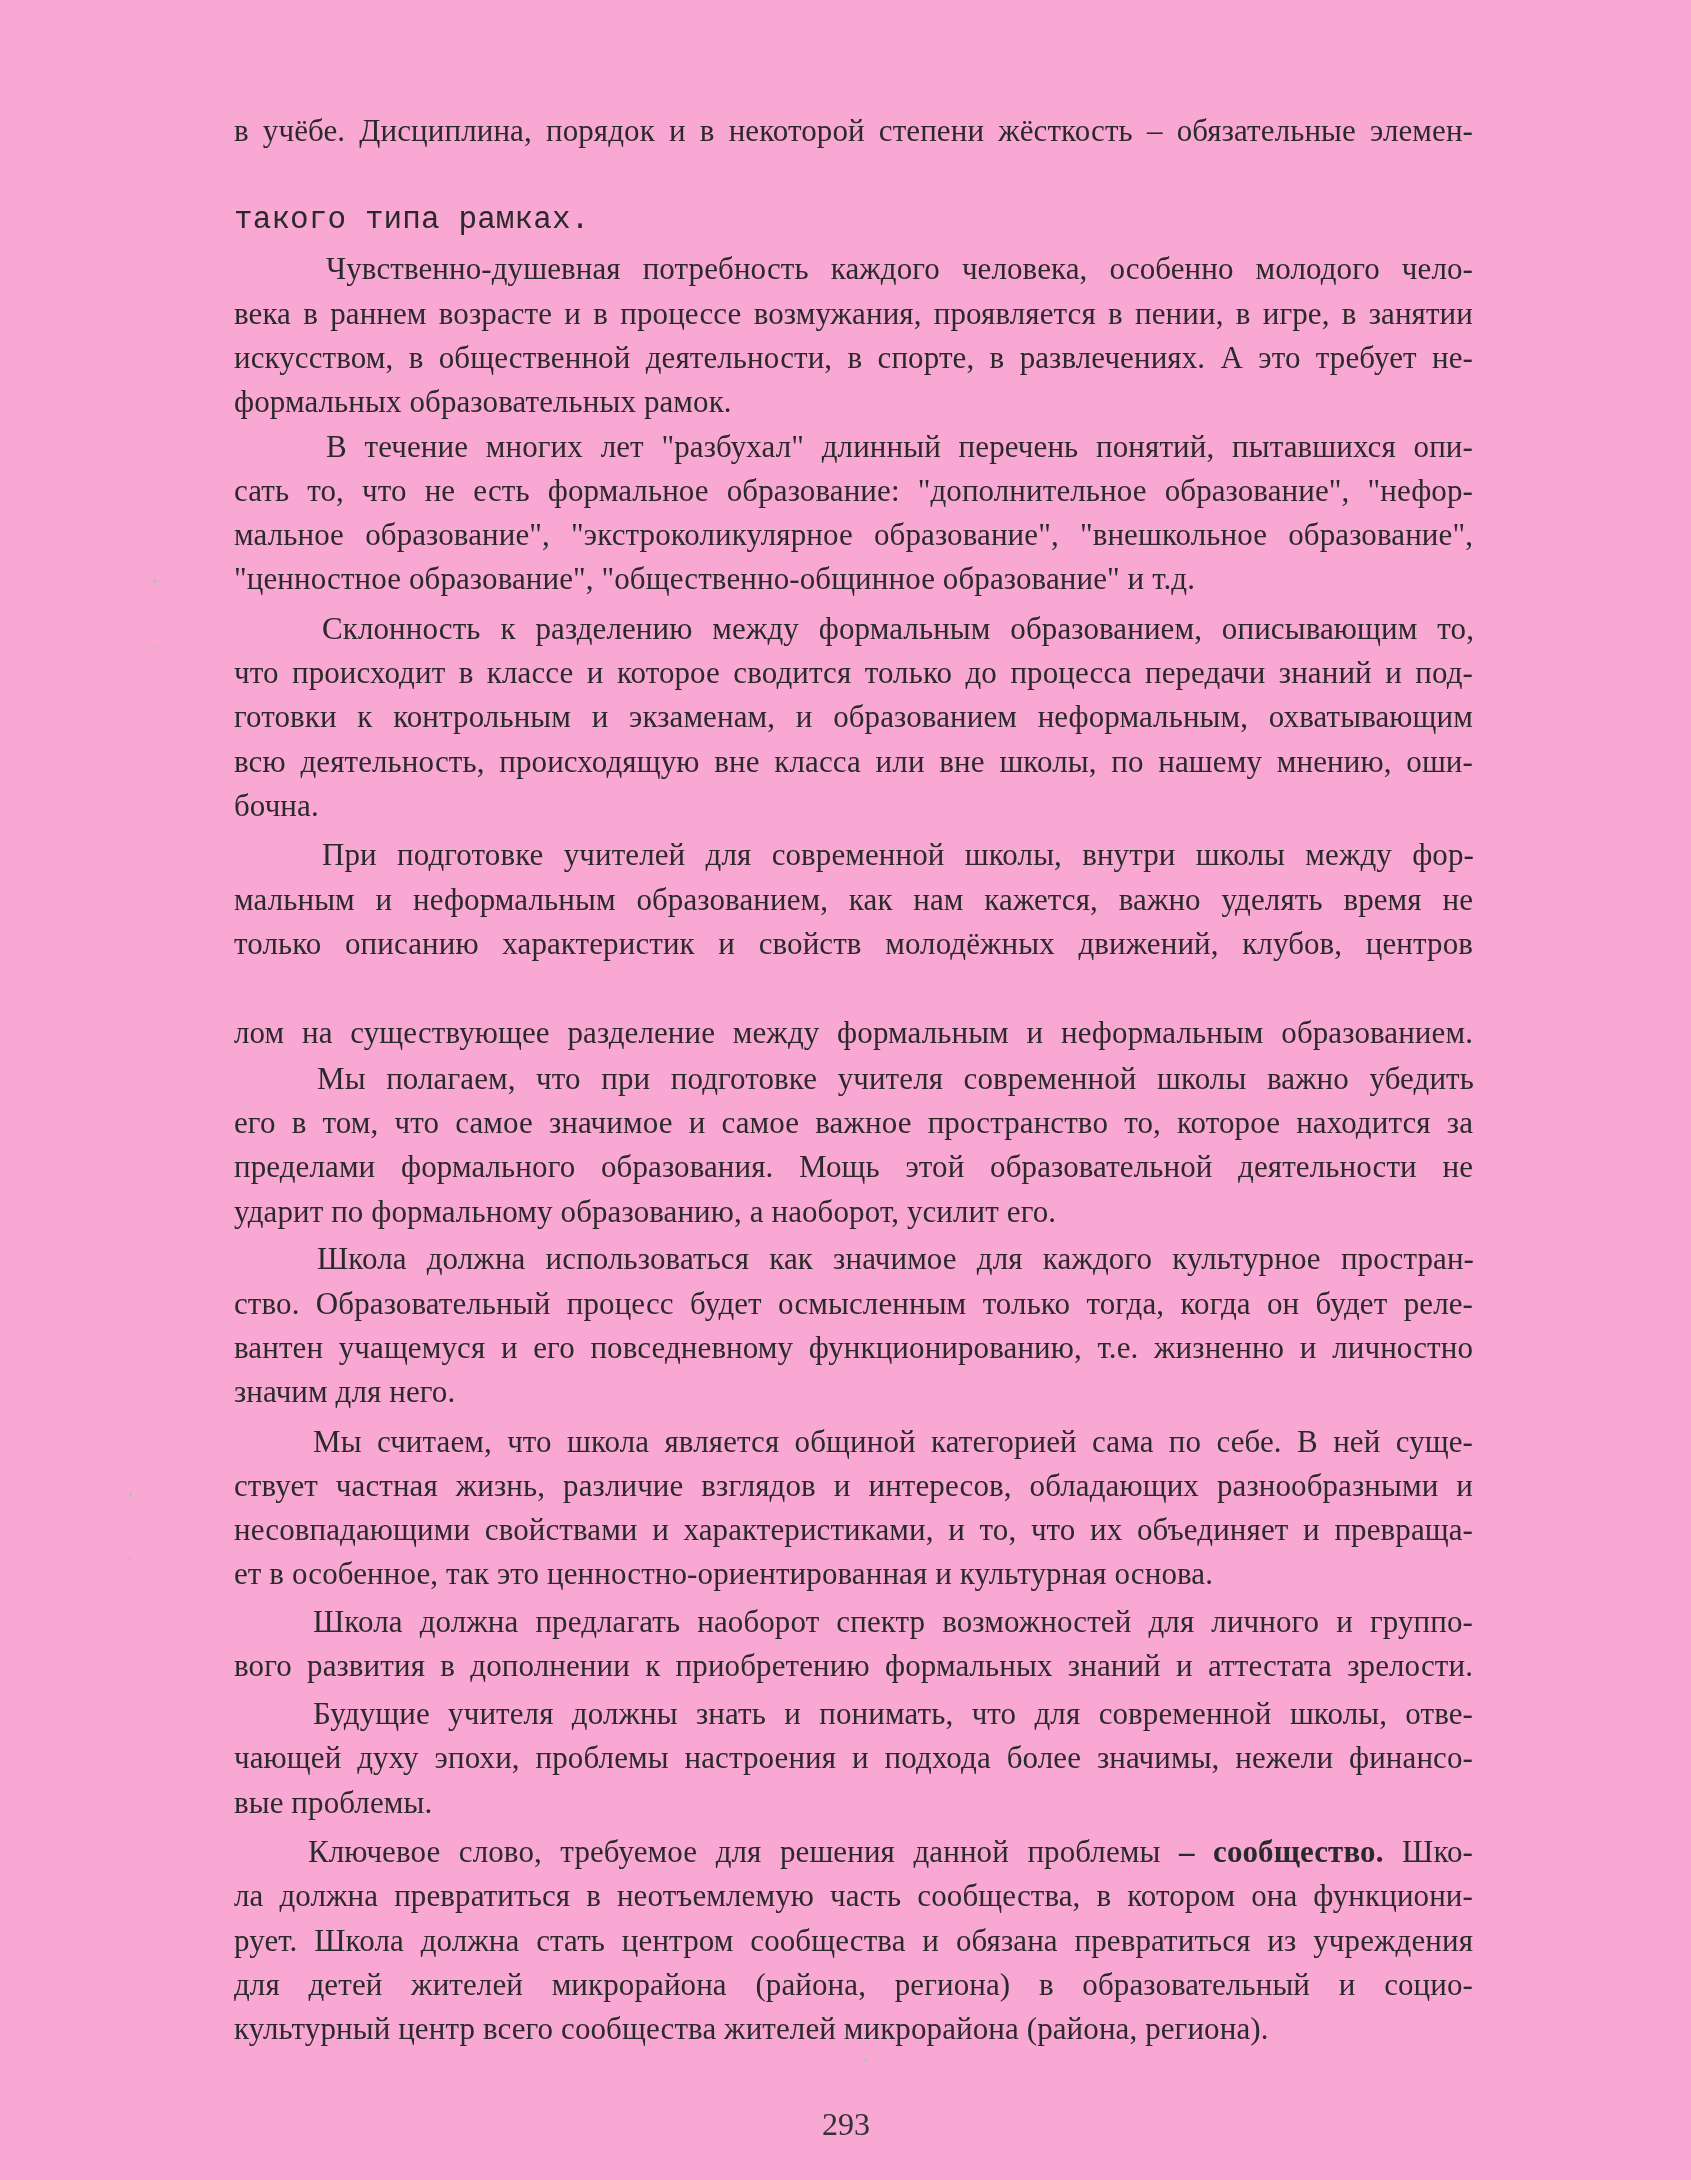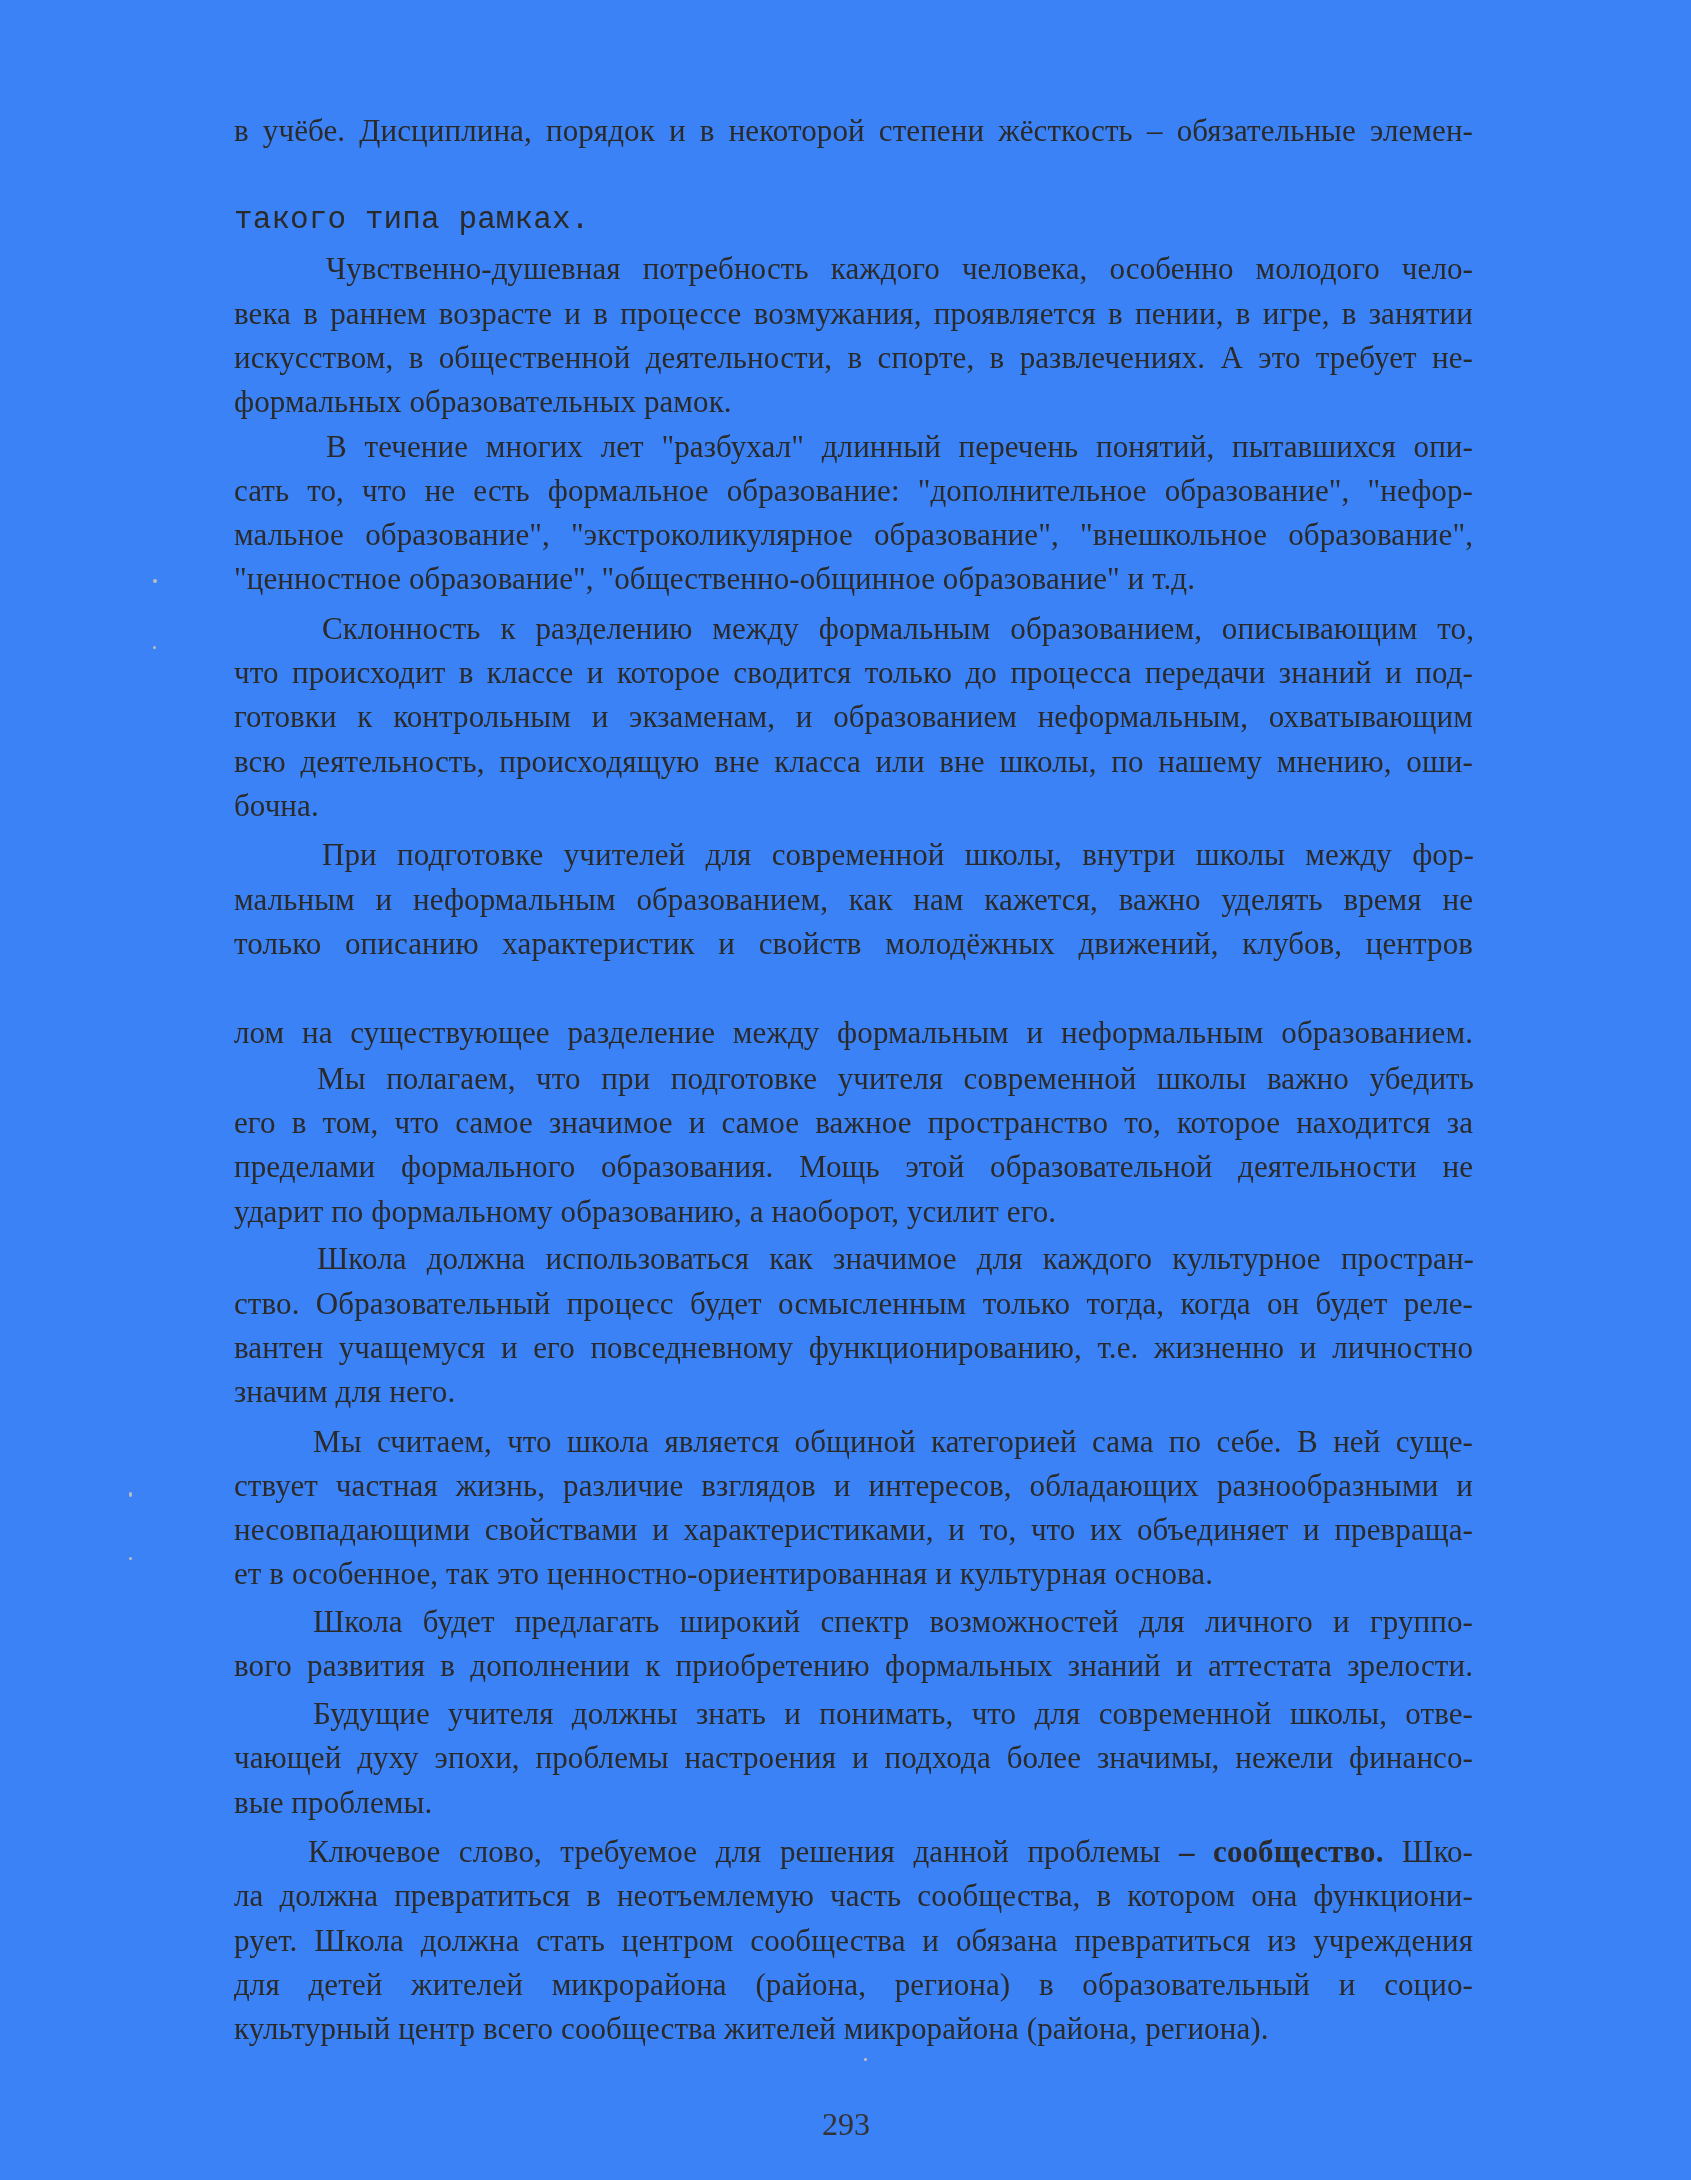--- a/index.html
+++ b/index.html
@@ -12,21 +12,21 @@
       height: 2181px;
       position: relative;
       overflow: hidden;
       font-family: "Liberation Serif", "DejaVu Serif", serif;
       color: #2a2a2a;
     }
     .page {
       position: absolute;
       left: 0; top: 0;
       width: 1692px; height: 2181px;
-      background: #3b82f6;
+      background: #f9a8d4;
     }
     .line {
       position: absolute;
       left: 234px;
       width: 1239px;
       font-size: 31px;
       line-height: 37px;
       white-space: nowrap;
       text-align: justify;
       text-align-last: justify;
@@ -101,21 +101,21 @@
   <div class="line indent" style="top:1240px; left:317px; width:1157px;">Школа должна использоваться как значимое для каждого культурное простран-</div>
   <div class="line" style="top:1285px;">ство. Образовательный процесс будет осмысленным только тогда, когда он будет реле-</div>
   <div class="line" style="top:1329px;">вантен учащемуся и его повседневному функционированию, т.е. жизненно и личностно</div>
   <div class="line last" style="top:1373px;">значим для него.</div>
 
   <div class="line indent" style="top:1423px; left:313px; width:1160px;">Мы считаем, что школа является общиной категорией сама по себе. В ней суще-</div>
   <div class="line" style="top:1467px;">ствует частная жизнь, различие взглядов и интересов, обладающих разнообразными и</div>
   <div class="line" style="top:1511px;">несовпадающими свойствами и характеристиками, и то, что их объединяет и превраща-</div>
   <div class="line last" style="top:1555px;">ет в особенное, так это ценностно-ориентированная и культурная основа.</div>
 
-  <div class="line indent" style="top:1603px; left:313px; width:1160px;">Школа будет предлагать широкий спектр возможностей для личного и группо-</div>
+  <div class="line indent" style="top:1603px; left:313px; width:1160px;">Школа должна предлагать наоборот спектр возможностей для личного и группо-</div>
   <div class="line" style="top:1647px;">вого развития в дополнении к приобретению формальных знаний и аттестата зрелости.</div>
 
   <div class="line indent" style="top:1695px; left:313px; width:1160px;">Будущие учителя должны знать и понимать, что для современной школы, отве-</div>
   <div class="line" style="top:1739px;">чающей духу эпохи, проблемы настроения и подхода более значимы, нежели финансо-</div>
   <div class="line last" style="top:1784px;">вые проблемы.</div>
 
   <div class="line indent" style="top:1833px; left:308px; width:1165px;">
     <span>Ключевое слово, требуемое для решения данной проблемы </span><b>– сообщество.</b><span> Шко-</span>
   </div>
   <div class="line" style="top:1877px;">ла должна превратиться в неотъемлемую часть сообщества, в котором она функциони-</div>

